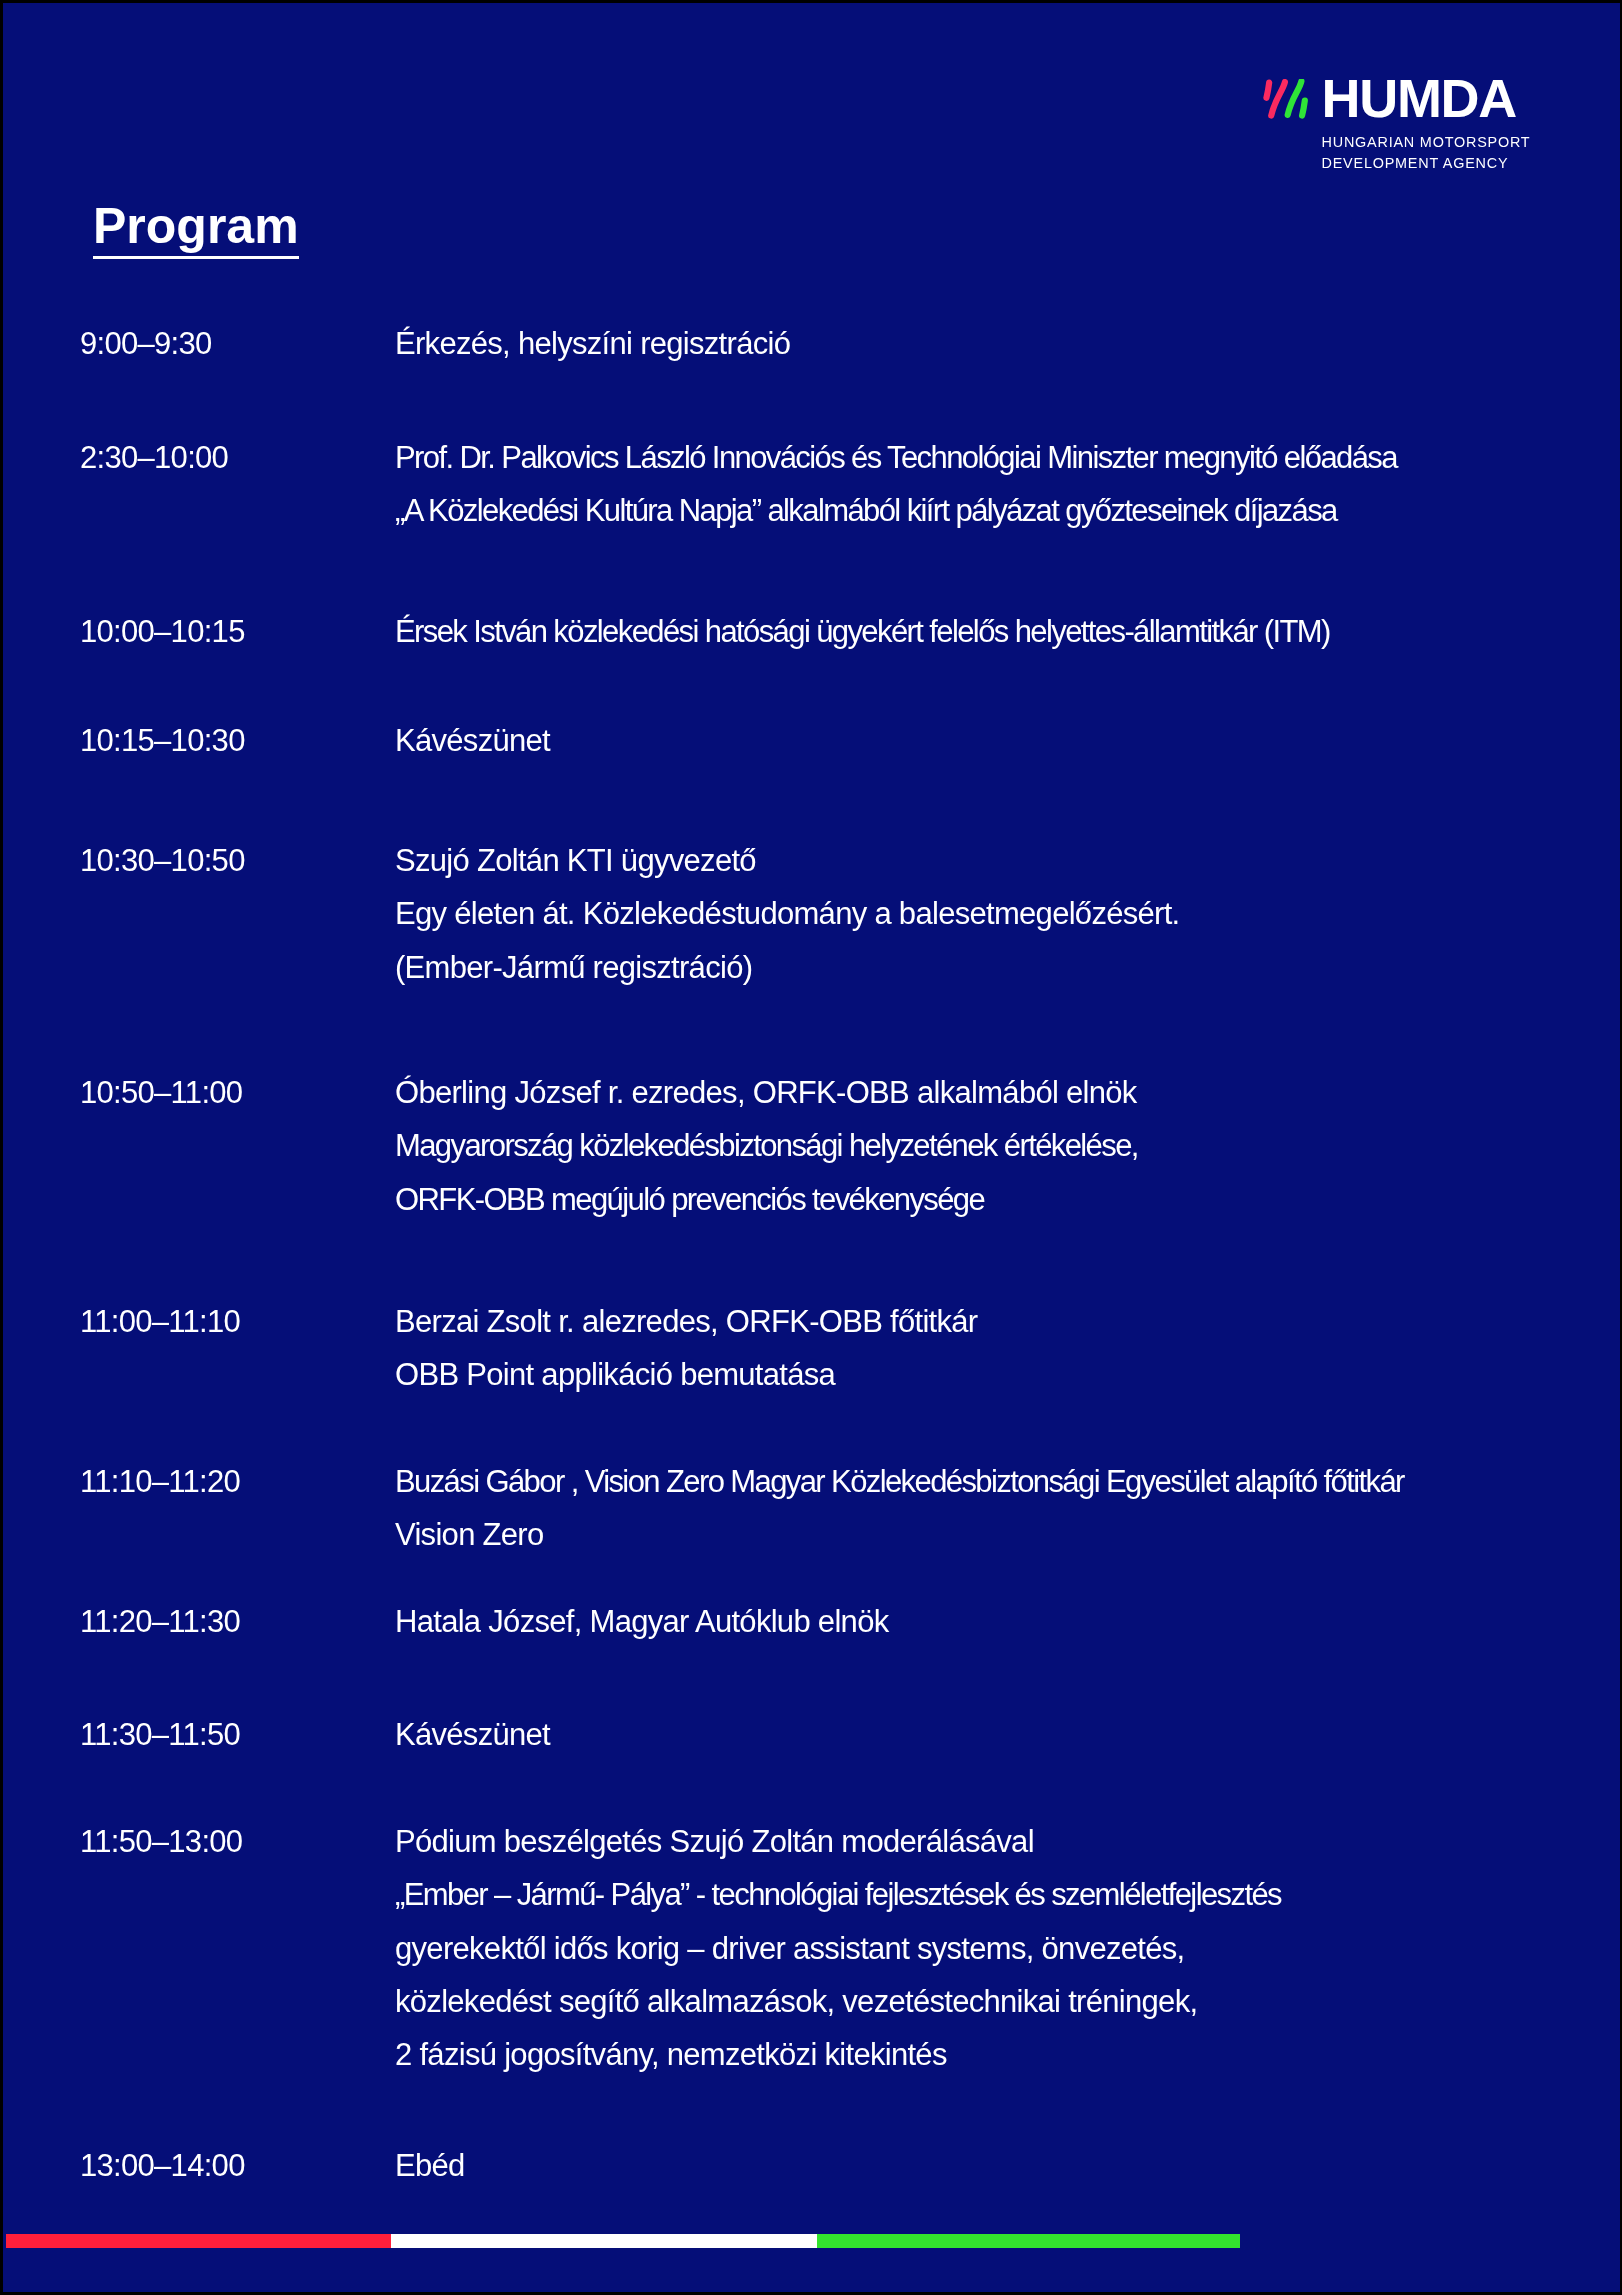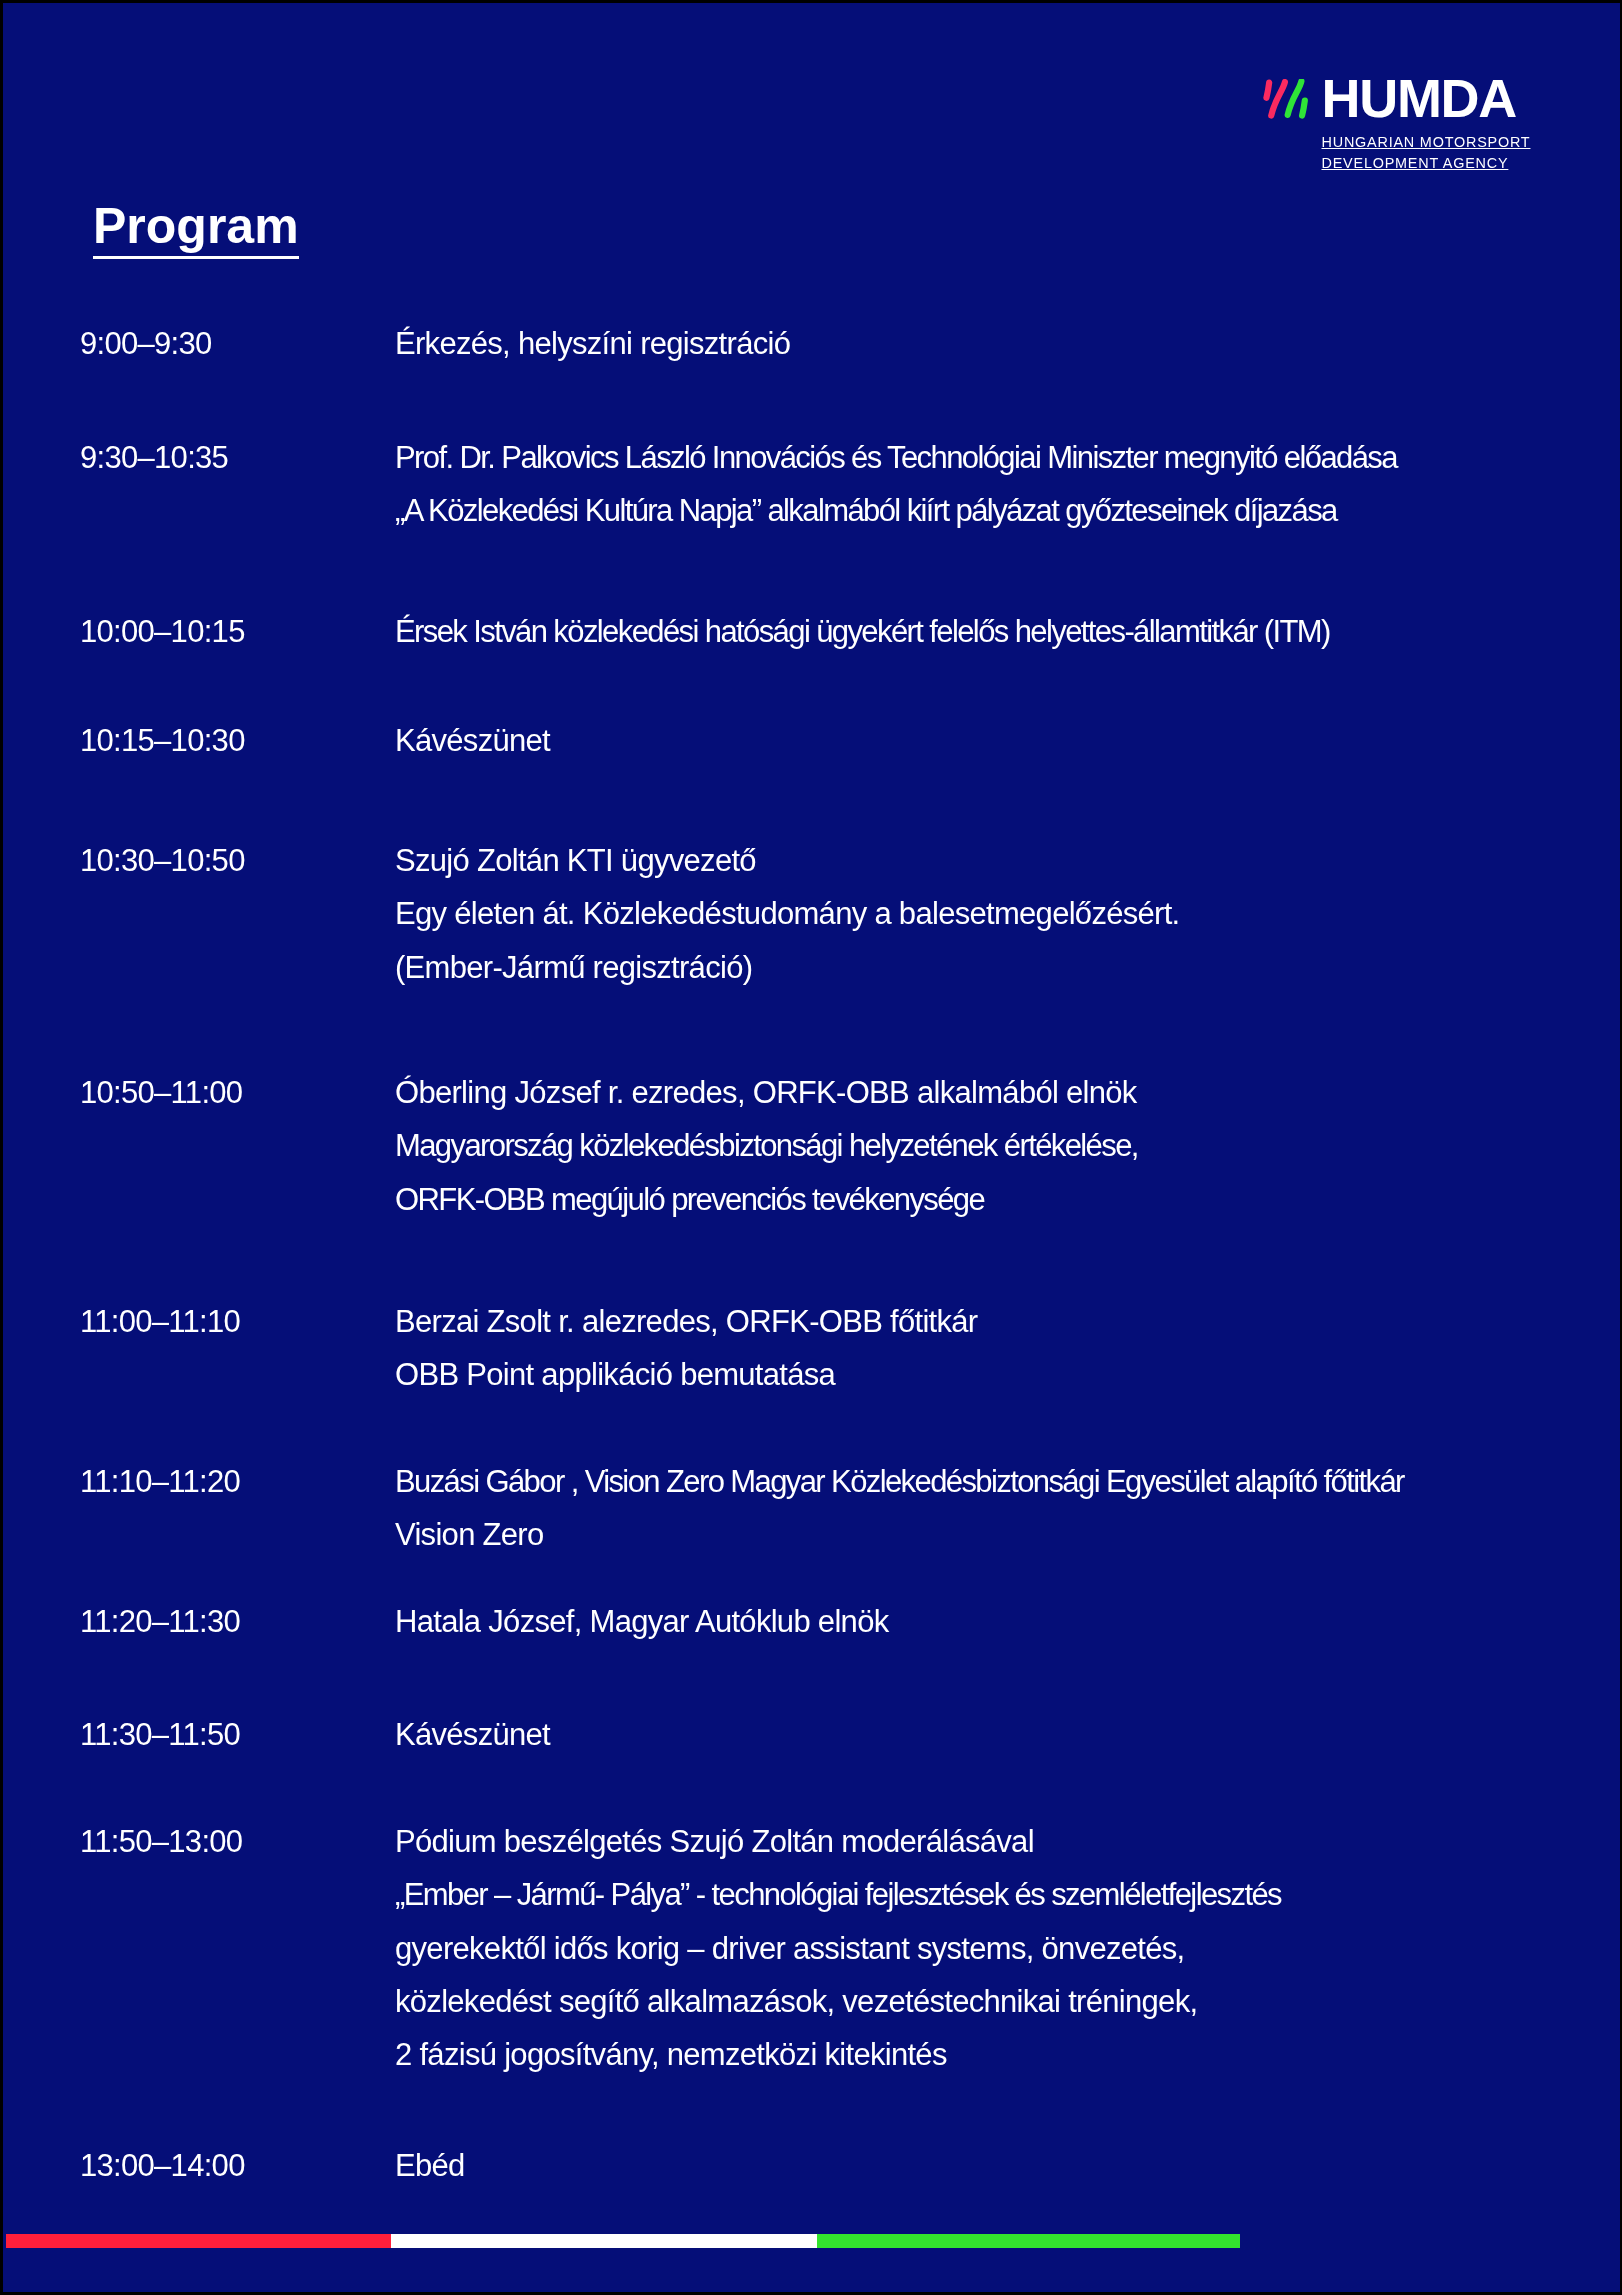--- a/index.html
+++ b/index.html
@@ -42,21 +42,20 @@
     font-size: 54px;
     font-weight: 700;
     letter-spacing: -1.3px;
     line-height: 0.92;
   }
   .logo-sub {
     font-size: 14.4px;
     font-weight: 400;
     letter-spacing: 0.8px;
     line-height: 1.5;
-    text-decoration: underline;
   }
   .logo-sub.first { margin-top: 7.9px; }
 
   
   .title {
     position: absolute;
     left: 74px;
     top: 182px;
     margin: 16px;
     display: inline-block;
@@ -129,21 +128,21 @@
   <div>
 
     <div class="row" style="top:321px">
       <div class="time">9:00–9:30</div>
       <div class="desc">
         <div class="line">Érkezés, helyszíni regisztráció</div>
       </div>
     </div>
 
     <div class="row" style="top:435px">
-      <div class="time">9:30–10:35</div>
+      <div class="time">2:30–10:00</div>
       <div class="desc">
         <div class="line cond">Prof. Dr. Palkovics László Innovációs és Technológiai Miniszter megnyitó előadása</div>
         <div class="line cond">„A Közlekedési Kultúra Napja” alkalmából kiírt pályázat győzteseinek díjazása</div>
       </div>
     </div>
 
     <div class="row" style="top:609px">
       <div class="time">10:00–10:15</div>
       <div class="desc">
         <div class="line cond">Érsek István közlekedési hatósági ügyekért felelős helyettes-államtitkár (ITM)</div>

